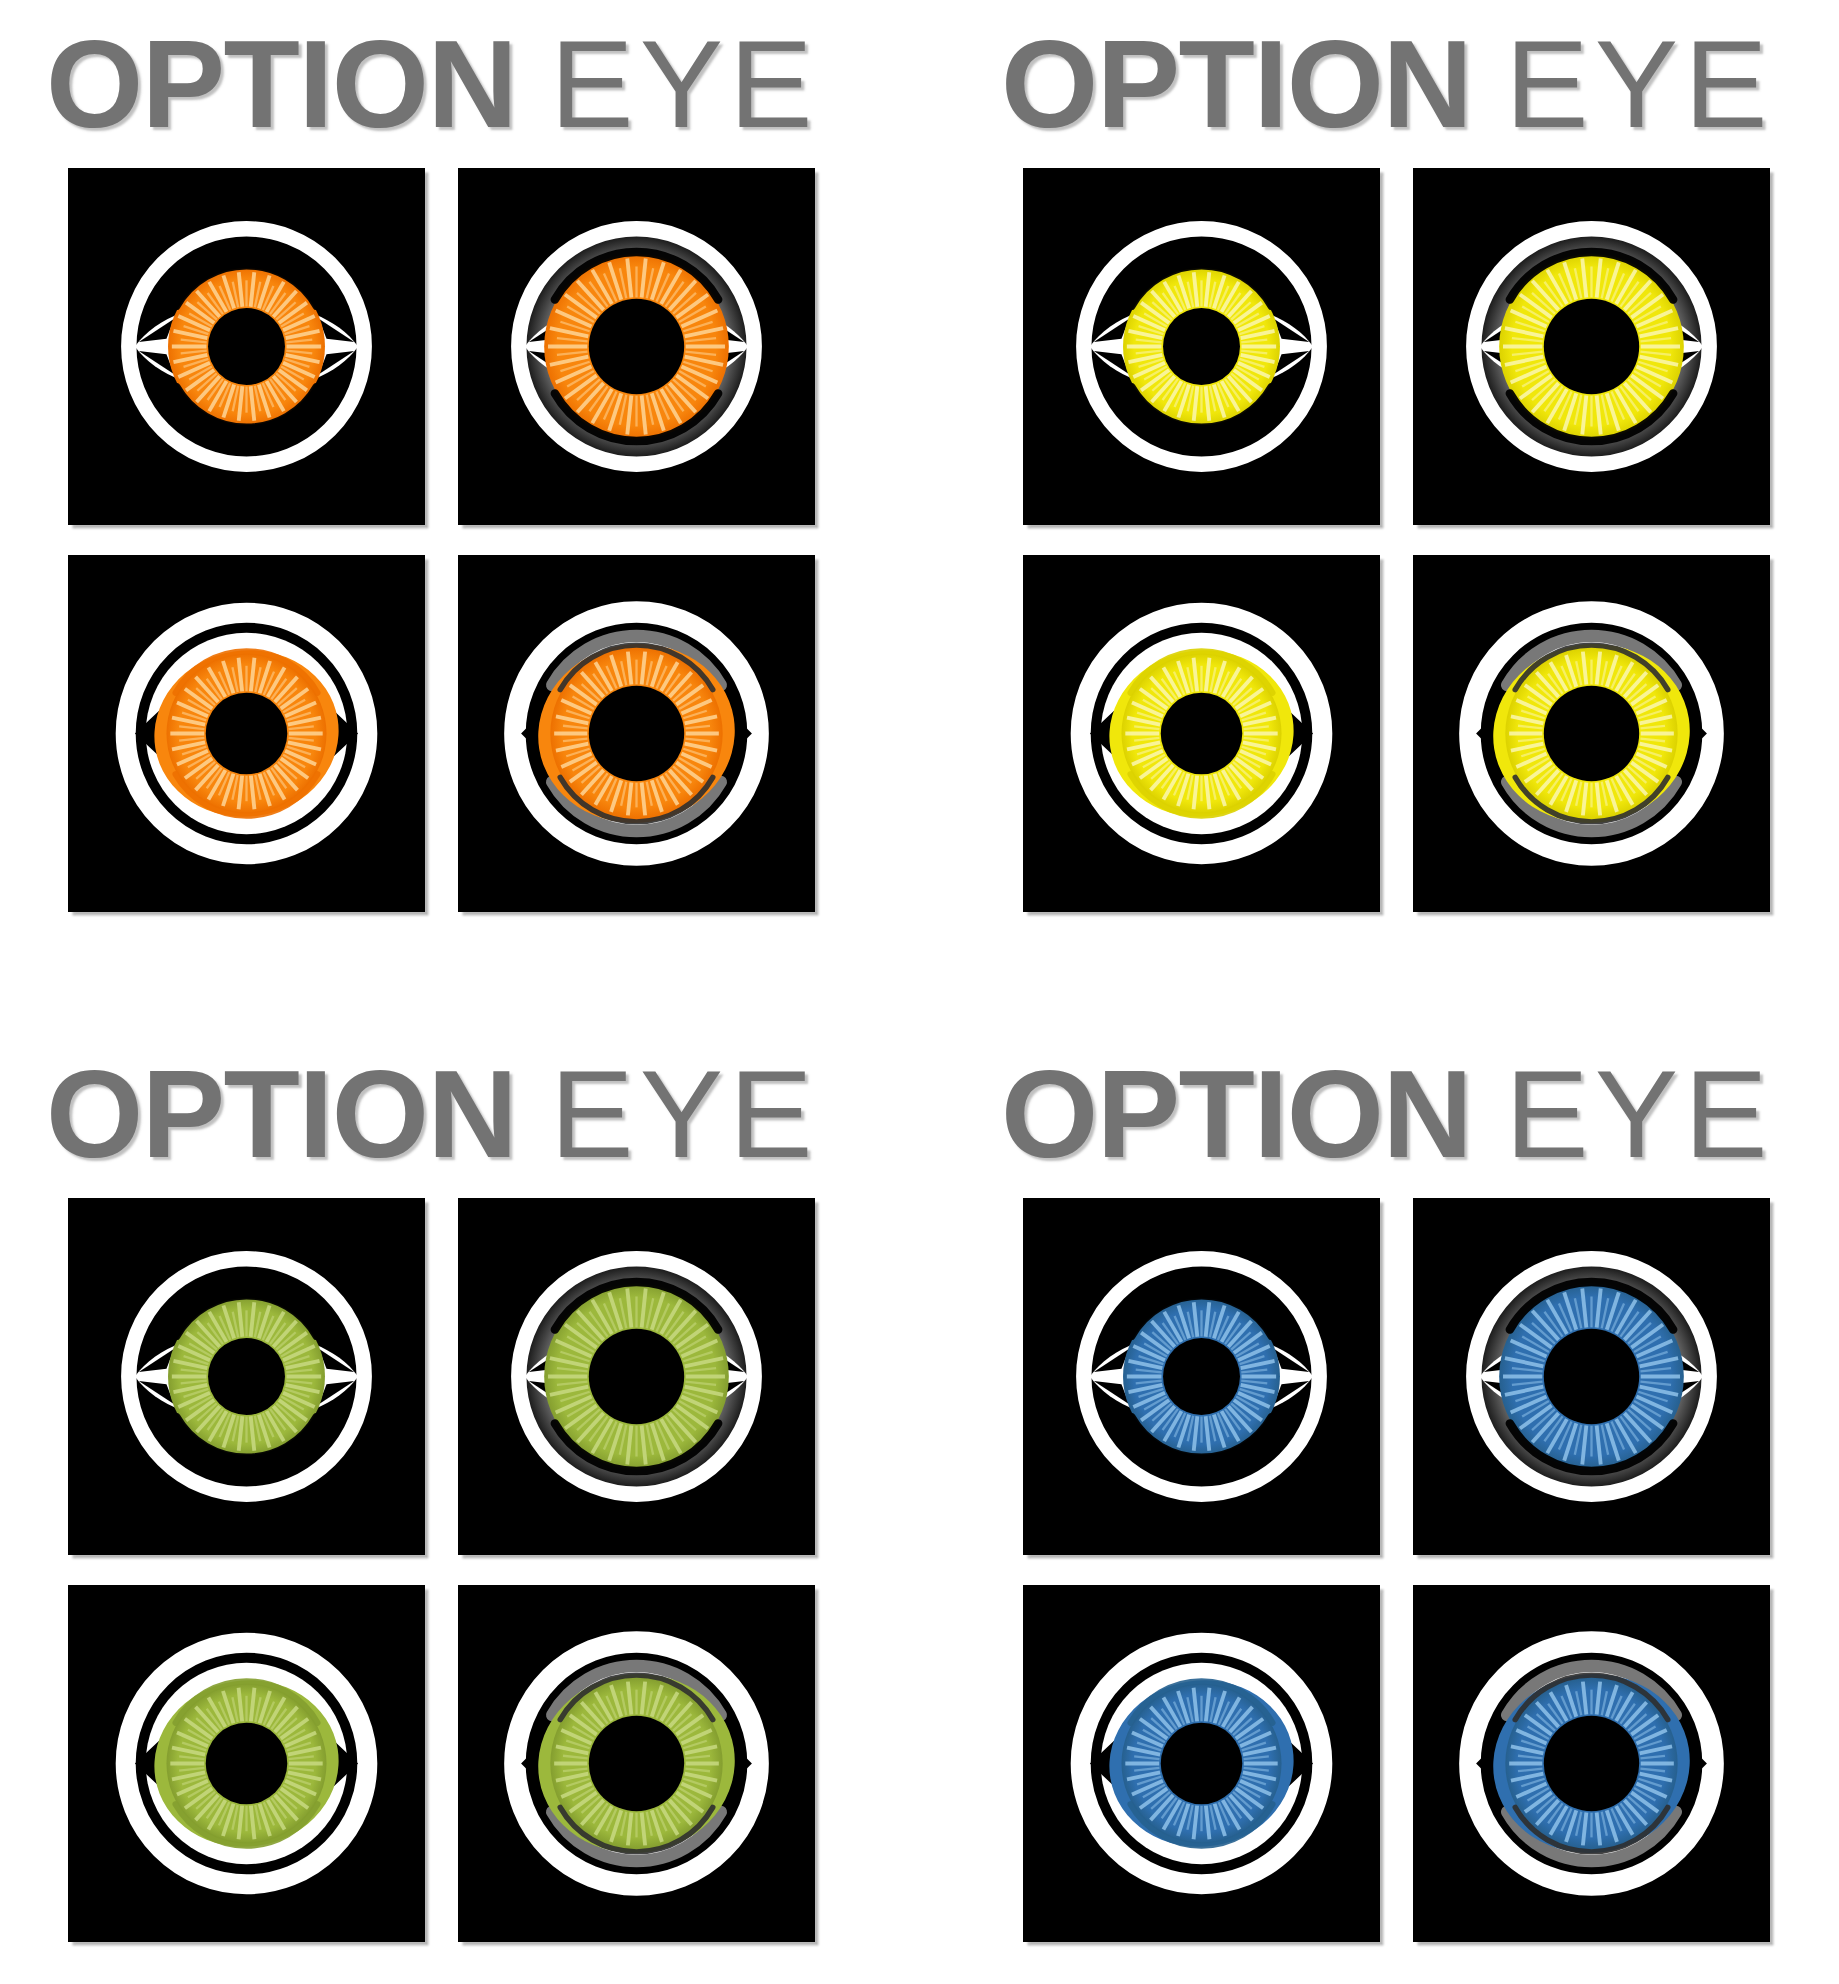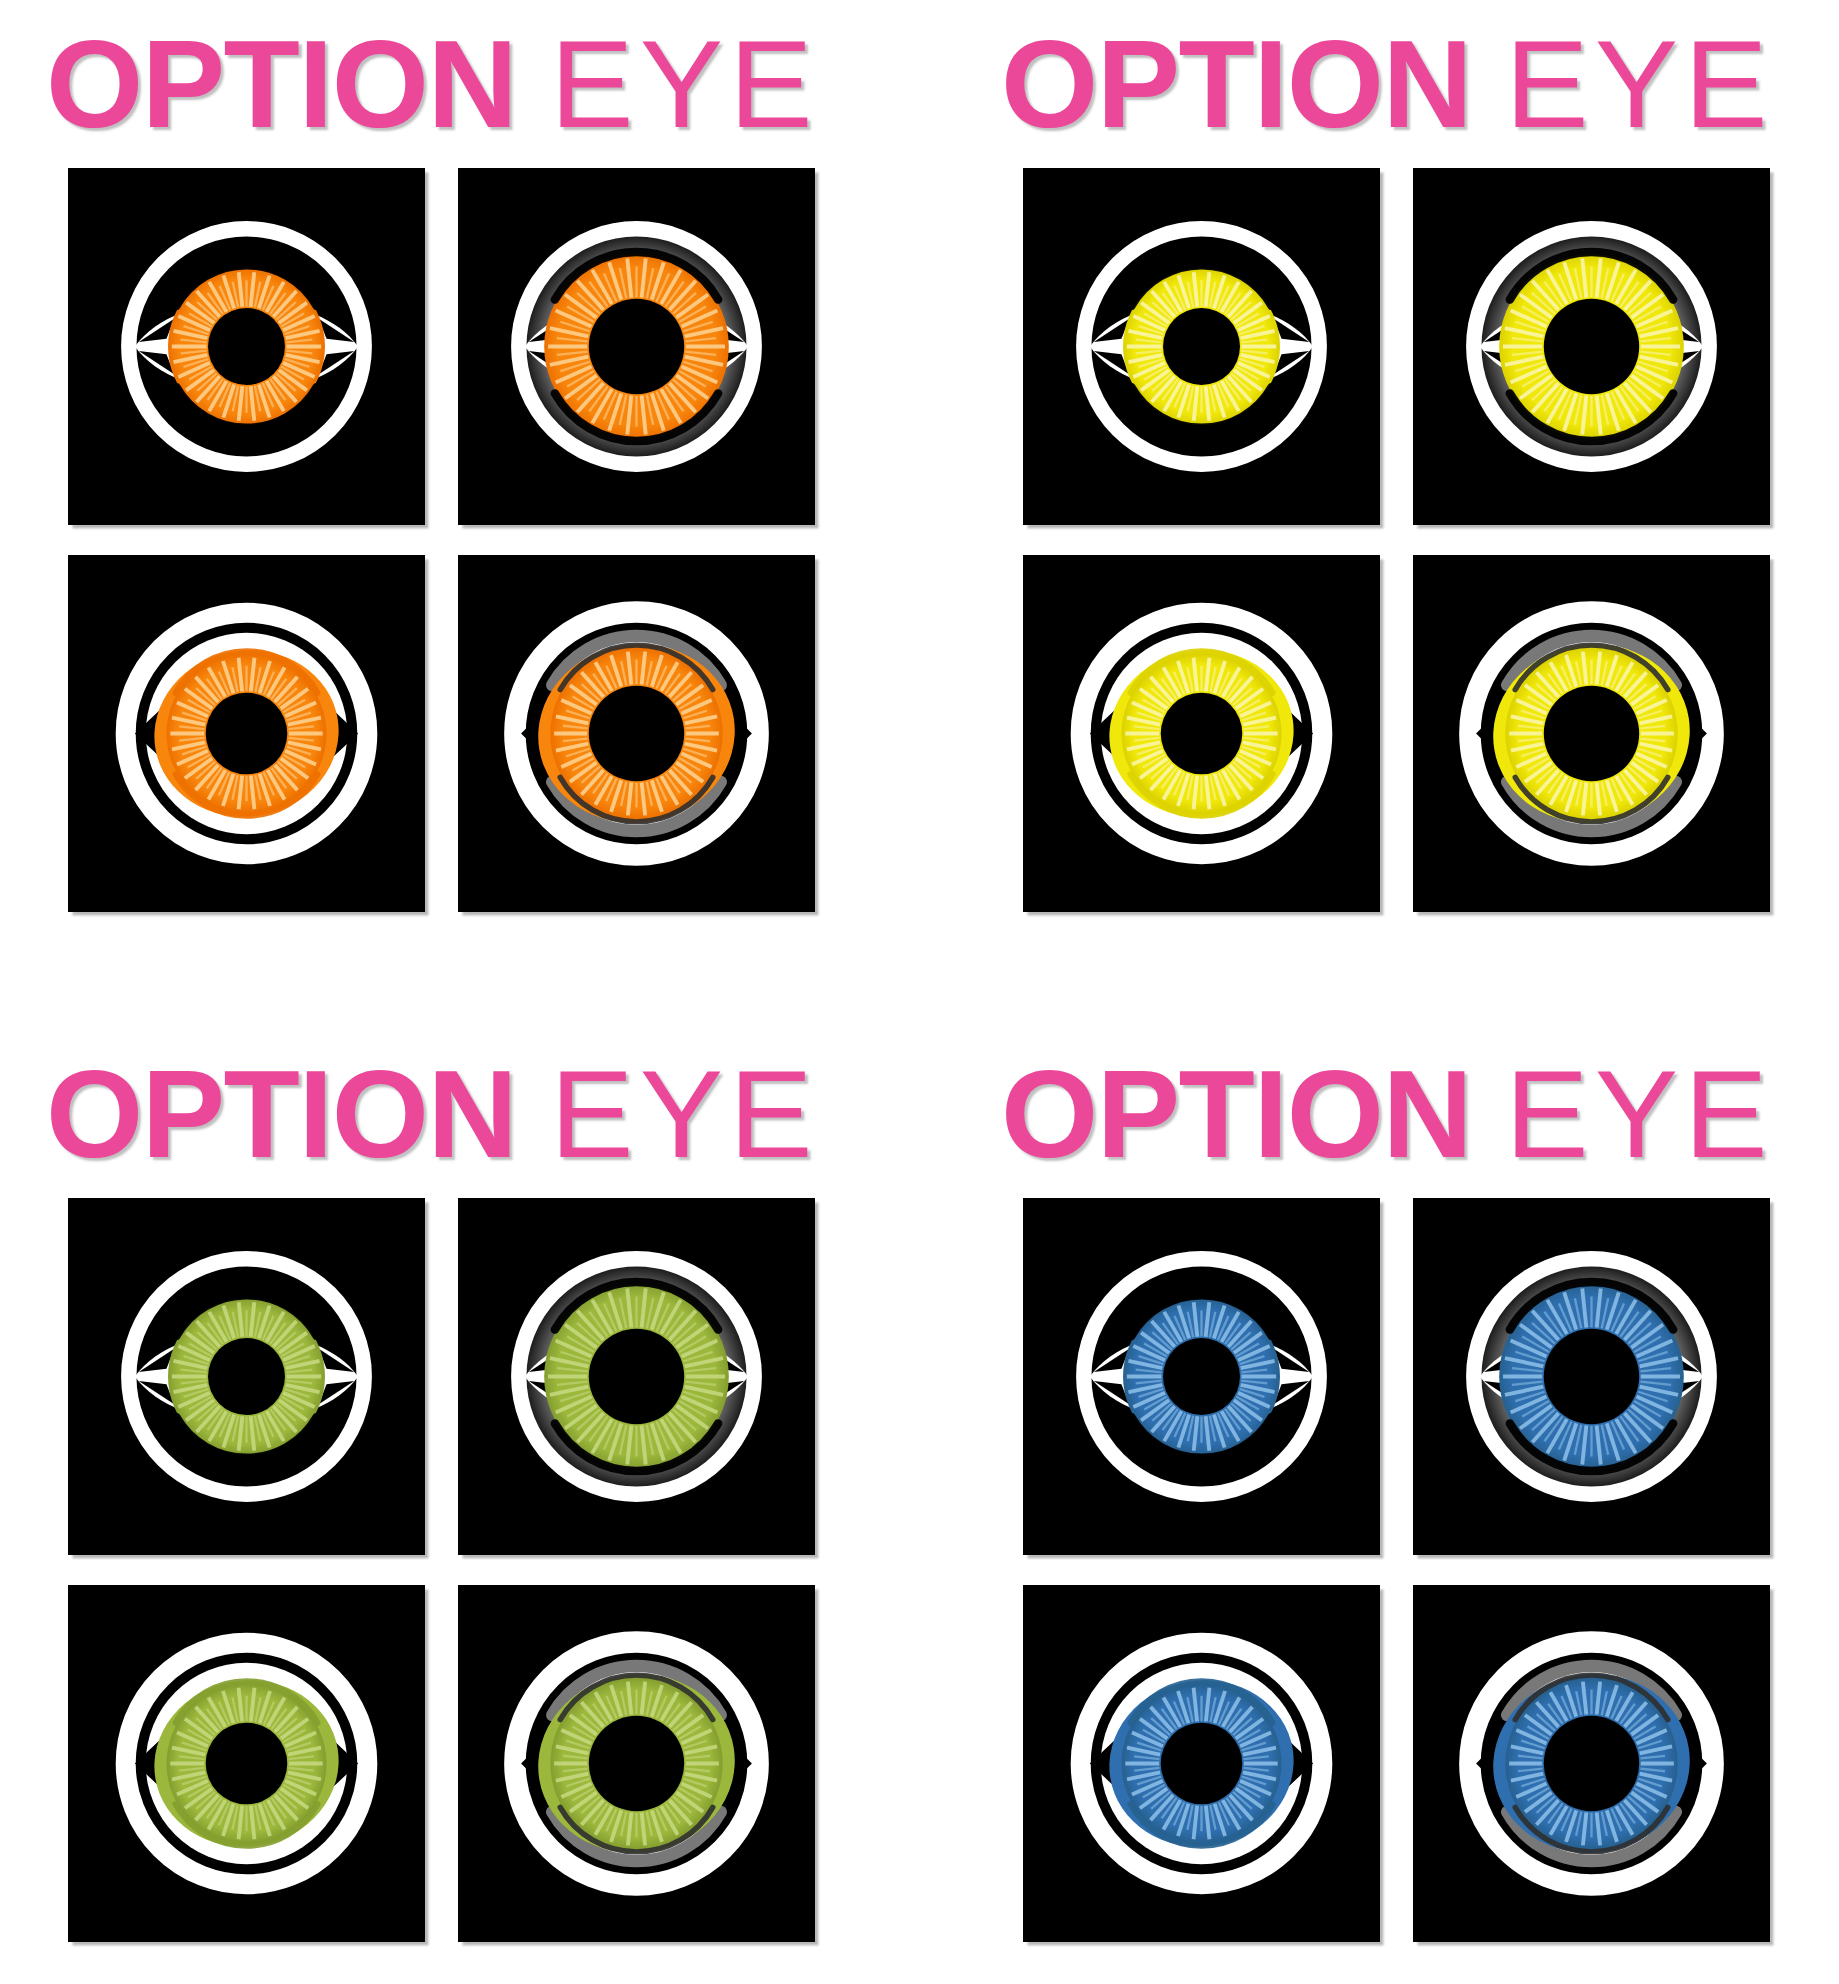--- a/index.html
+++ b/index.html
@@ -7,21 +7,21 @@
     width:1839px;height:1985px;position:relative;
     font-family:"Liberation Sans",sans-serif;
     background:#ffffff;overflow:hidden;
   }
   .quadrant{position:absolute;width:816px;}
   .q-orange{left:46px;top:21.6px;}
   .q-yellow{left:1001px;top:21.6px;}
   .q-green{left:46px;top:1052px;}
   .q-blue{left:1001px;top:1052px;}
   .brand{
-    font-size:125px;line-height:123px;white-space:nowrap;color:#ec4899;
+    font-size:125px;line-height:123px;white-space:nowrap;color:#737373;
     margin:0 0 23px 0;letter-spacing:-1.5px;
     text-shadow:3.1px 3.1px 2.3px rgba(115,115,115,0.45);
   }
   .brand .bold{font-weight:700;}
   .brand .light{font-weight:400;margin-left:34px;letter-spacing:6.2px;}
   .tiles{
     display:grid;grid-template-columns:repeat(2,357px);
     grid-gap:30px 33px;margin-left:21.6px;
   }
   .tile{

